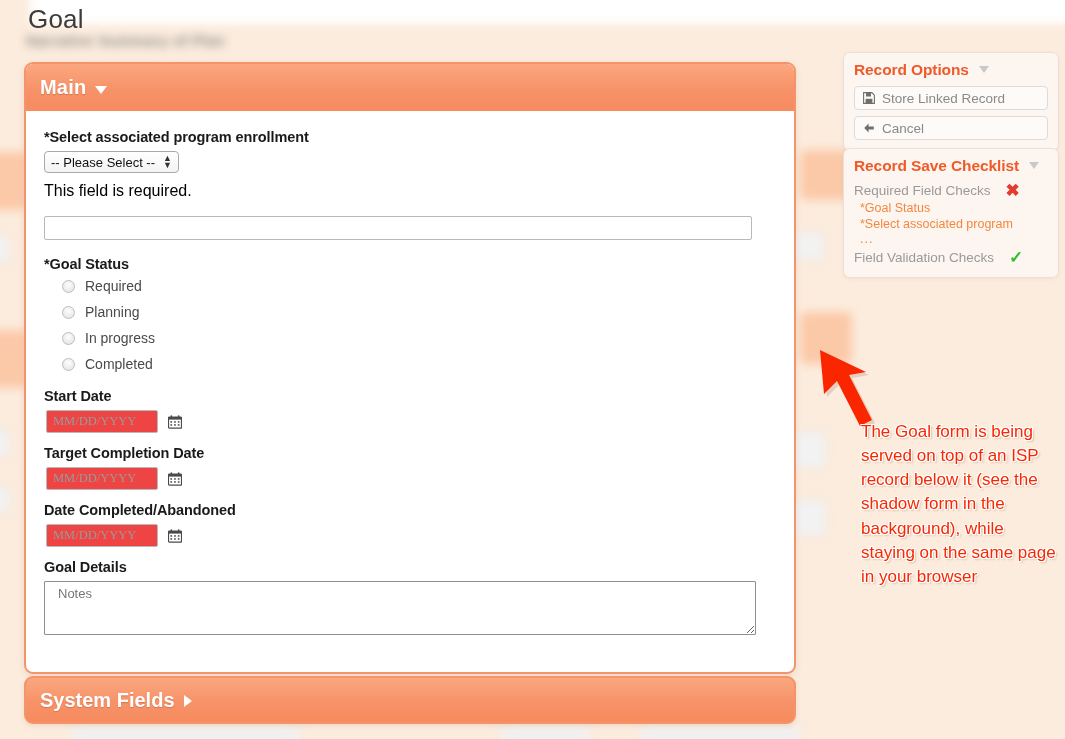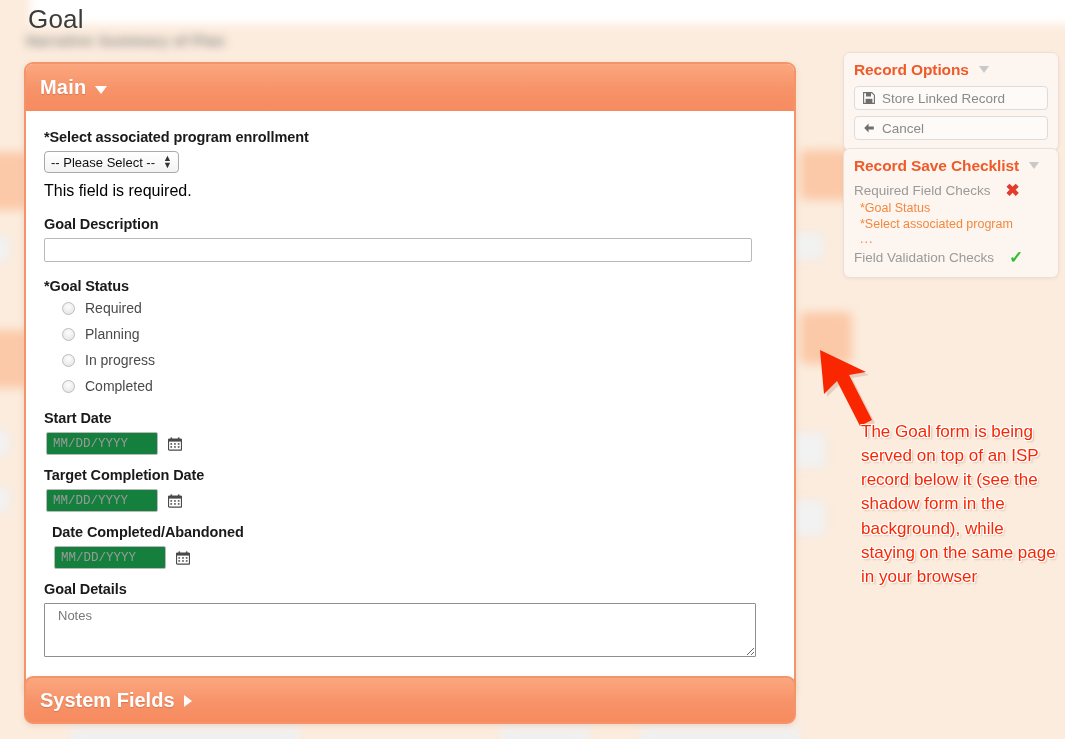--- a/index.html
+++ b/index.html
@@ -163,22 +163,22 @@
   }
   .radio-label { font-size: 14px; color: #4a4a4a; }
 
   .date-row { display: flex; align-items: center; }
   input.date-input {
     width: 112px; height: 23px;
     border: 1px solid #b9b9b9;
     border-radius: 2px;
     padding: 2px 6px;
     font-size: 12.5px;
-    font-family: Liberation Mono, monospace;
-    color: #222; background: #15803d;
+    font-family: Liberation Serif, serif;
+    color: #222; background: #ef4444;
     margin-left: 2px;
   }
   input.date-input::placeholder { color: #9a9a9a; }
   .cal-icon {
     margin-left: 10px;
     width: 14px; height: 14px;
     position: relative; flex: none;
   }
   .cal-icon svg { display: block; }
 
@@ -344,21 +344,20 @@
         <span class="select-wrap">
           <select class="sel">
             <option>-- Please Select --</option>
           </select>
           <span class="select-arrows">▲<br>▼</span>
         </span>
         <div class="error-msg">This field is required.</div>
       </div>
 
       <div class="field-block">
-        <div class="field-label">Goal Description</div>
         <input class="text-input" type="text" placeholder="" style="">
       </div>
 
       <div class="field-block">
         <div class="field-label">*Goal Status</div>
         <div class="radio-row">
           <span class="radio-dot"></span>
           <span class="radio-label">Required</span>
         </div>
         <div class="radio-row">
@@ -410,21 +409,21 @@
               <rect x="6.1" y="6.2" width="1.7" height="1.5" fill="#4a4a4a"></rect>
               <rect x="9.8" y="6.2" width="1.7" height="1.5" fill="#4a4a4a"></rect>
               <rect x="2.4" y="9.2" width="1.7" height="1.5" fill="#4a4a4a"></rect>
               <rect x="6.1" y="9.2" width="1.7" height="1.5" fill="#4a4a4a"></rect>
               <rect x="9.8" y="9.2" width="1.7" height="1.5" fill="#4a4a4a"></rect>
             </svg>
           </span>
         </div>
       </div>
 
-      <div class="field-block" style="margin-bottom:12px;margin-left:8px;">
+      <div class="field-block" style="margin-bottom:12px;">
         <div class="field-label">Date Completed/Abandoned</div>
         <div class="date-row">
           <input class="date-input" type="text" placeholder="MM/DD/YYYY" style="">
           <span class="cal-icon">
             <svg width="14" height="14" viewBox="0 0 14 14">
               <rect x="0.5" y="2" width="13" height="11.2" rx="1" fill="#fff" stroke="#4a4a4a" stroke-width="1.2"></rect>
               <rect x="0.5" y="2" width="13" height="2.6" fill="#4a4a4a"></rect>
               <rect x="2.6" y="0.4" width="1.5" height="2.6" fill="#4a4a4a"></rect>
               <rect x="9.9" y="0.4" width="1.5" height="2.6" fill="#4a4a4a"></rect>
               <rect x="2.4" y="6.2" width="1.7" height="1.5" fill="#4a4a4a"></rect>

